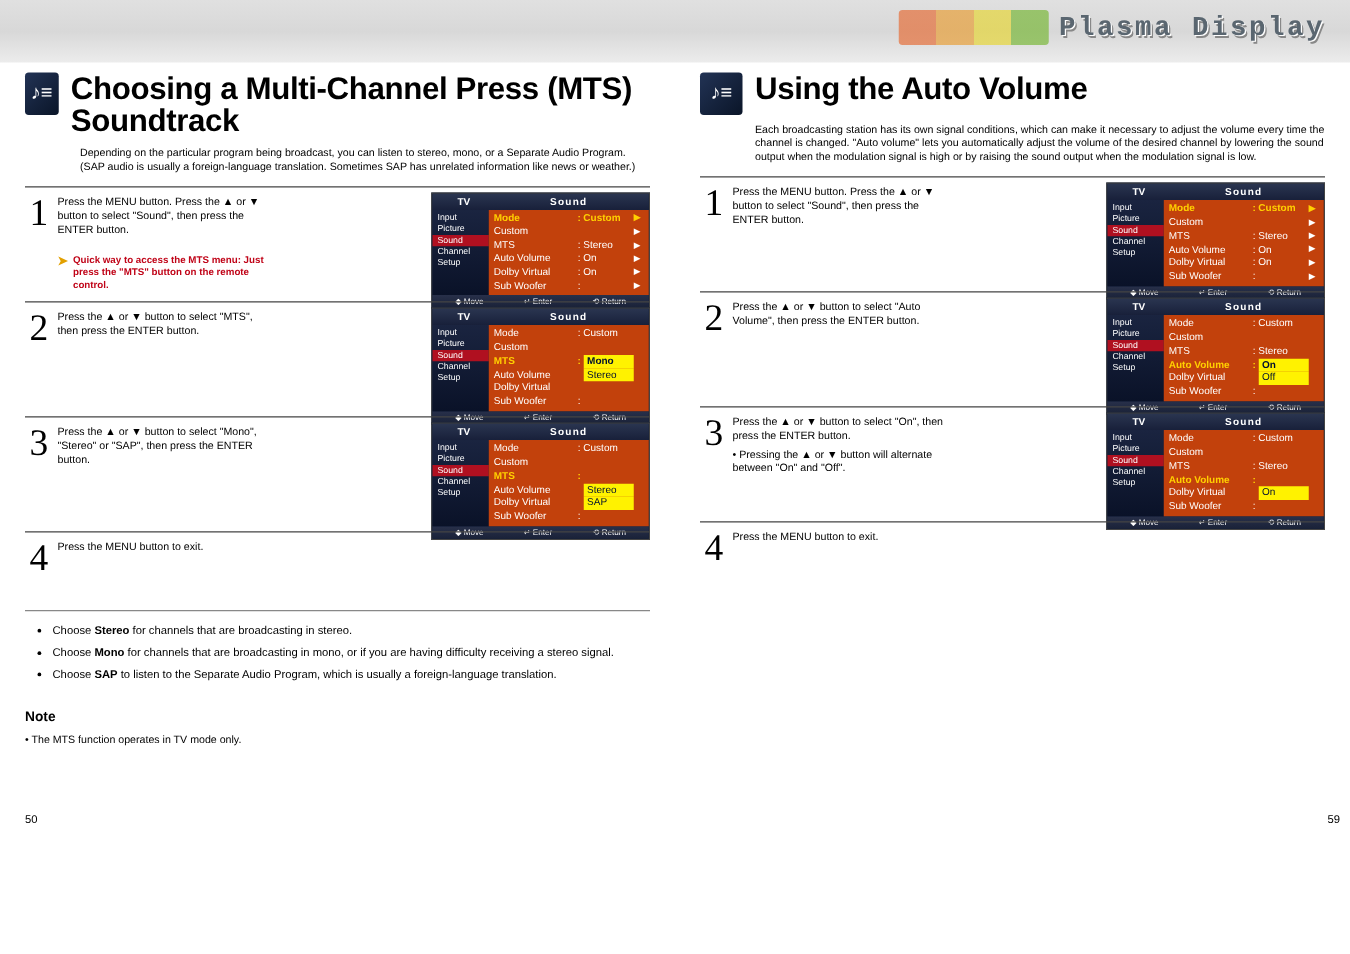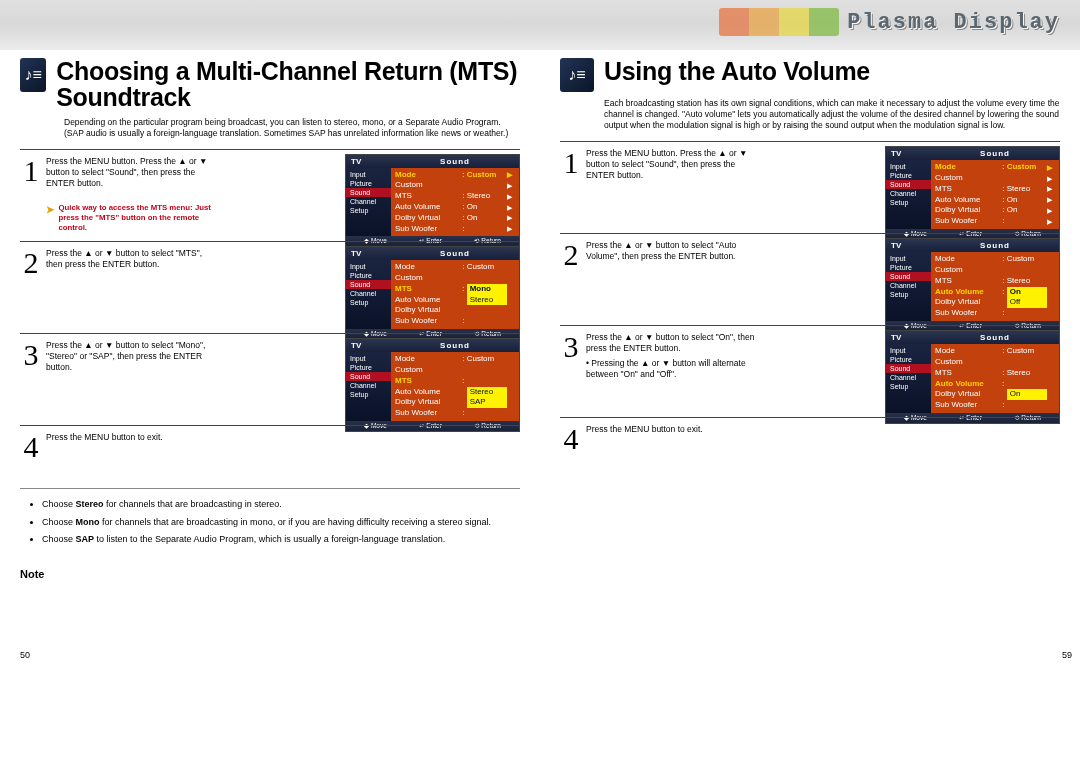--- a/index.html
+++ b/index.html
@@ -106,21 +106,21 @@
     border: 1px solid #444;
     font-family: Arial, sans-serif;
     background:#001030;
   }
   .osd-header {
     display:flex;
     color:#fff;
     font-weight:bold;
     background:linear-gradient(to bottom,#2a3550,#18203a);
   }
-  .osd-tv { width:45px; padding:2px 5px;}
+  .osd-tv { width:45px; padding:2px 20px;}
   .osd-sound { flex:1; text-align:center; padding:2px; letter-spacing:1px;}
   .osd-body { display:flex;}
   .osd-side {
     width:45px;
     background:linear-gradient(to bottom,#1a2440,#0a1228);
     color:#fff;
     font-size:7px;
     padding:2px 0;
   }
   .osd-side div { padding:1px 4px; }
@@ -165,21 +165,21 @@
   .pagenum.r { right:8px;}
 </style>
 </head>
 <body>
 
 <div class="page">
   <div class="header-bar"></div>
 
   <div class="page-title-row">
     <div class="title-icon">♪≡</div>
-    <h1 class="page-title">Choosing a Multi-Channel Return (MTS) Soundtrack</h1>
+    <h1 class="page-title">Choosing a Multi-Channel Press (MTS) Soundtrack</h1>
   </div>
   <p class="intro">Depending on the particular program being broadcast, you can listen to stereo, mono, or a Separate Audio Program. (SAP audio is usually a foreign-language translation. Sometimes SAP has unrelated information like news or weather.)</p>
 
   <div class="step">
     <div class="step-num">1</div>
     <div class="step-text">
       <span>Press the MENU button. Press the ▲ or ▼ button to select "Sound", then press the ENTER button.</span>
       <div class="hint">
         <span class="hint-arrow">➤</span>
         <span>Quick way to access the MTS menu: Just press the "MTS" button on the remote control.</span>
@@ -379,20 +379,21 @@
   <div class="notes">
     <ul>
       <li>Choose <span class="k">Stereo</span><span> for channels that are broadcasting in stereo.</span></li>
       <li>Choose <span class="k">Mono</span><span> for channels that are broadcasting in mono, or if you are having difficulty receiving a stereo signal.</span></li>
       <li>Choose <span class="k">SAP</span><span> to listen to the Separate Audio Program, which is usually a foreign-language translation.</span></li>
     </ul>
   </div>
 
   <div class="note-section">
     <div class="note-label">Note</div>
+    <div class="note-text">• The MTS function operates in TV mode only.</div>
   </div>
 
   <div class="pagenum l">50</div>
 </div>
 
 <div class="page">
   <div class="header-bar">
     <div class="plasma-logo">
       <div class="plasma-swatch"></div>
       <span>Plasma Display</span>

